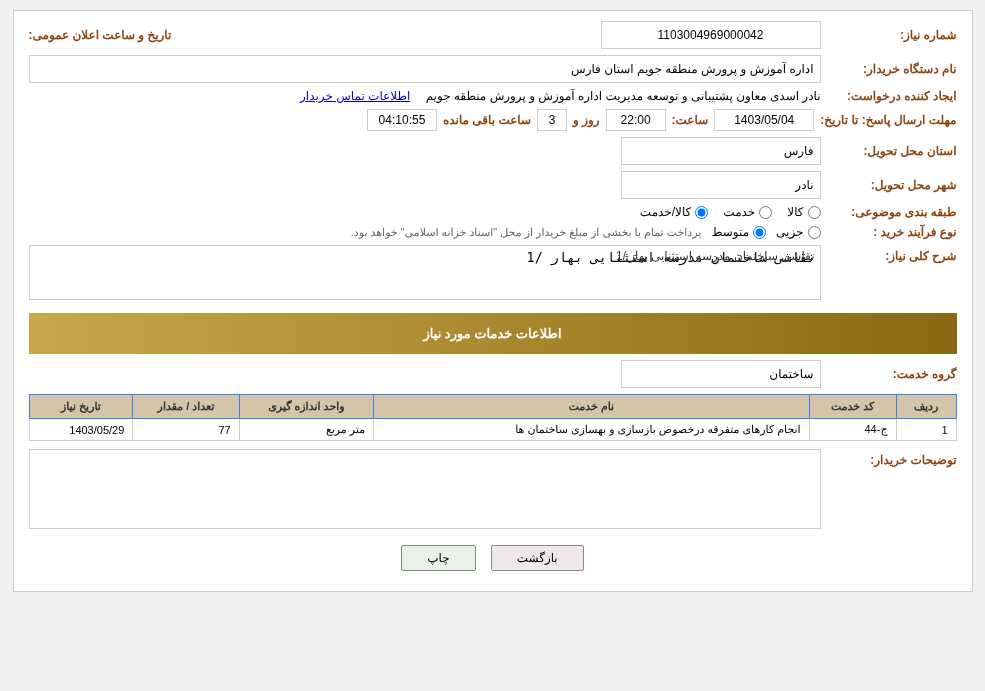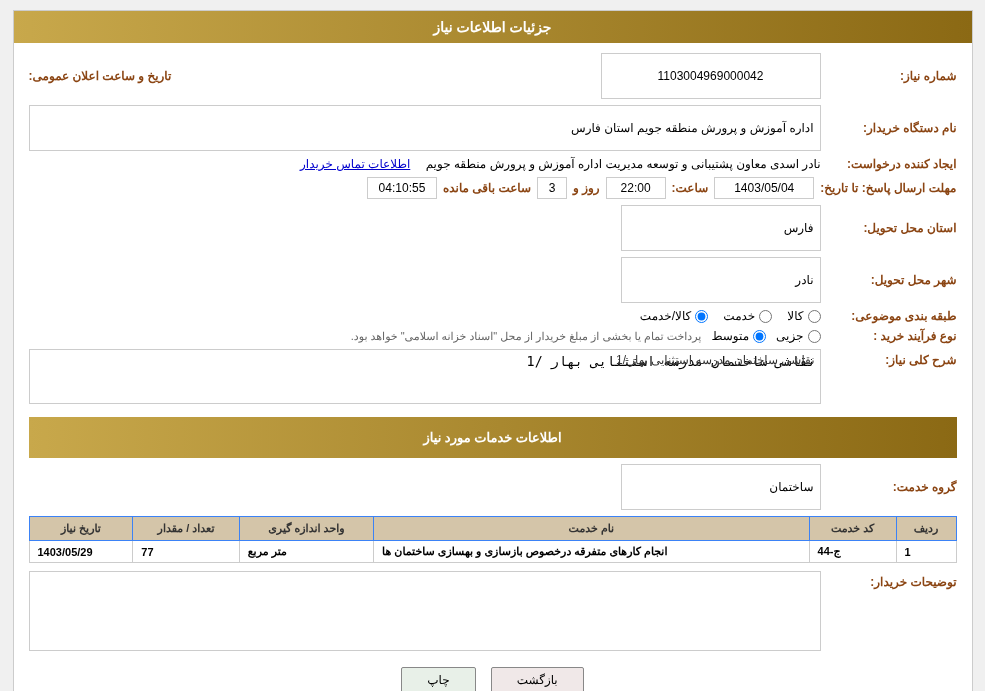--- a/index.html
+++ b/index.html
@@ -36,21 +36,21 @@
     .label {
       color: #8B4513;
       font-weight: bold;
       white-space: nowrap;
       min-width: 130px;
       text-align: right;
     }
     .value-box {
       border: 1px solid #ccc;
       background: #fff;
-      padding: 15px 6px;
+      padding: 6px 6px;
       min-height: 22px;
       flex: 1;
       text-align: right;
     }
     .value-box-fixed {
       border: 1px solid #ccc;
       background: #fff;
       padding: 3px 6px;
       min-height: 22px;
       text-align: center;
@@ -125,22 +125,21 @@
       background: #d4c5a9;
       border: 1px solid #3b82f6;
       padding: 5px 8px;
       text-align: center;
       font-weight: bold;
       color: #333;
     }
     .table-container td {
       border: 1px solid #ccc;
       padding: 4px 8px;
-      text-align: left;
-      font-weight: bold;
+      text-align: right;
     }
     .table-container tr:nth-child(even) td {
       background: #f9f9f9;
     }
     .buttons-row {
       display: flex;
       justify-content: center;
       gap: 15px;
       padding: 10px 0;
     }
@@ -165,23 +164,20 @@
       color: #8B4513;
       font-weight: bold;
       white-space: nowrap;
     }
   </style>
 </head>
 <body>
 
 <div class="page-container">
 
-  <div class="page-header">
-    <span>جزئیات اطلاعات نیاز</span>
-  </div>
 
   <div class="content">
 
     <div class="row">
       <span class="label">شماره نیاز:</span>
       <div class="value-box" style="max-width:220px; text-align:center;">1103004969000042</div>
       <span style="flex:1;"></span>
       <span class="inline-label">تاریخ و ساعت اعلان عمومی:</span>
     </div>
 

